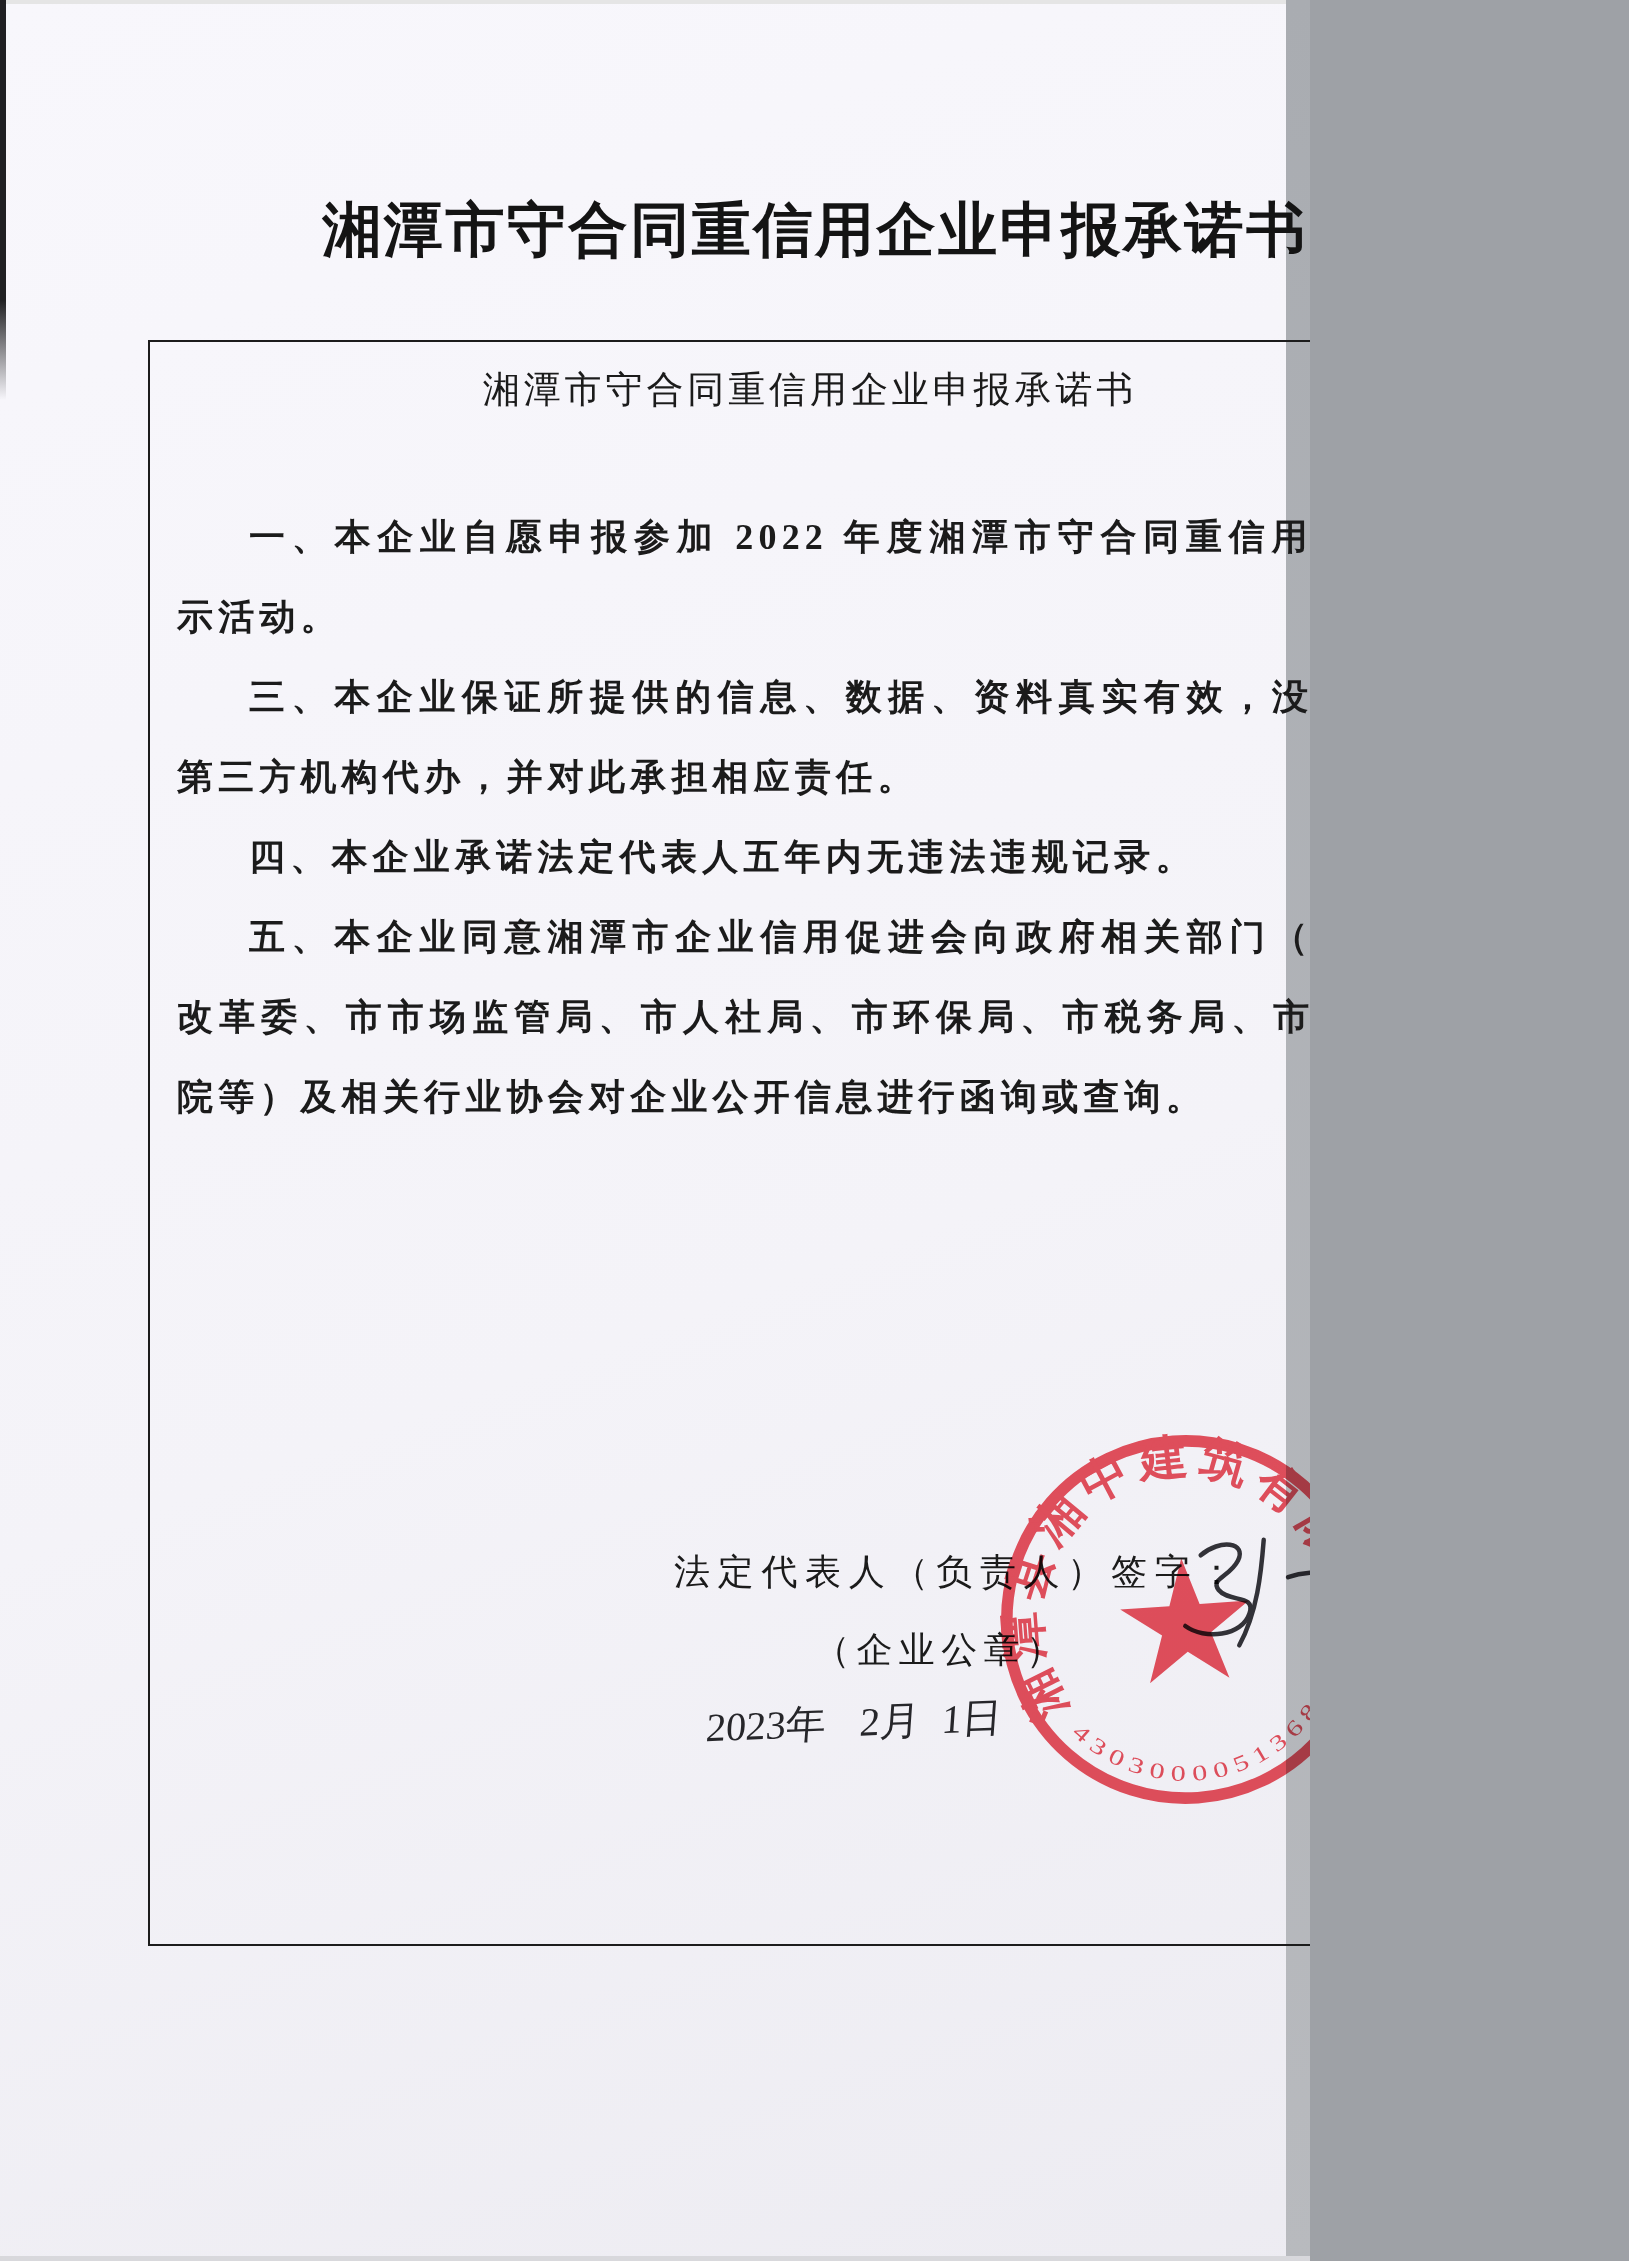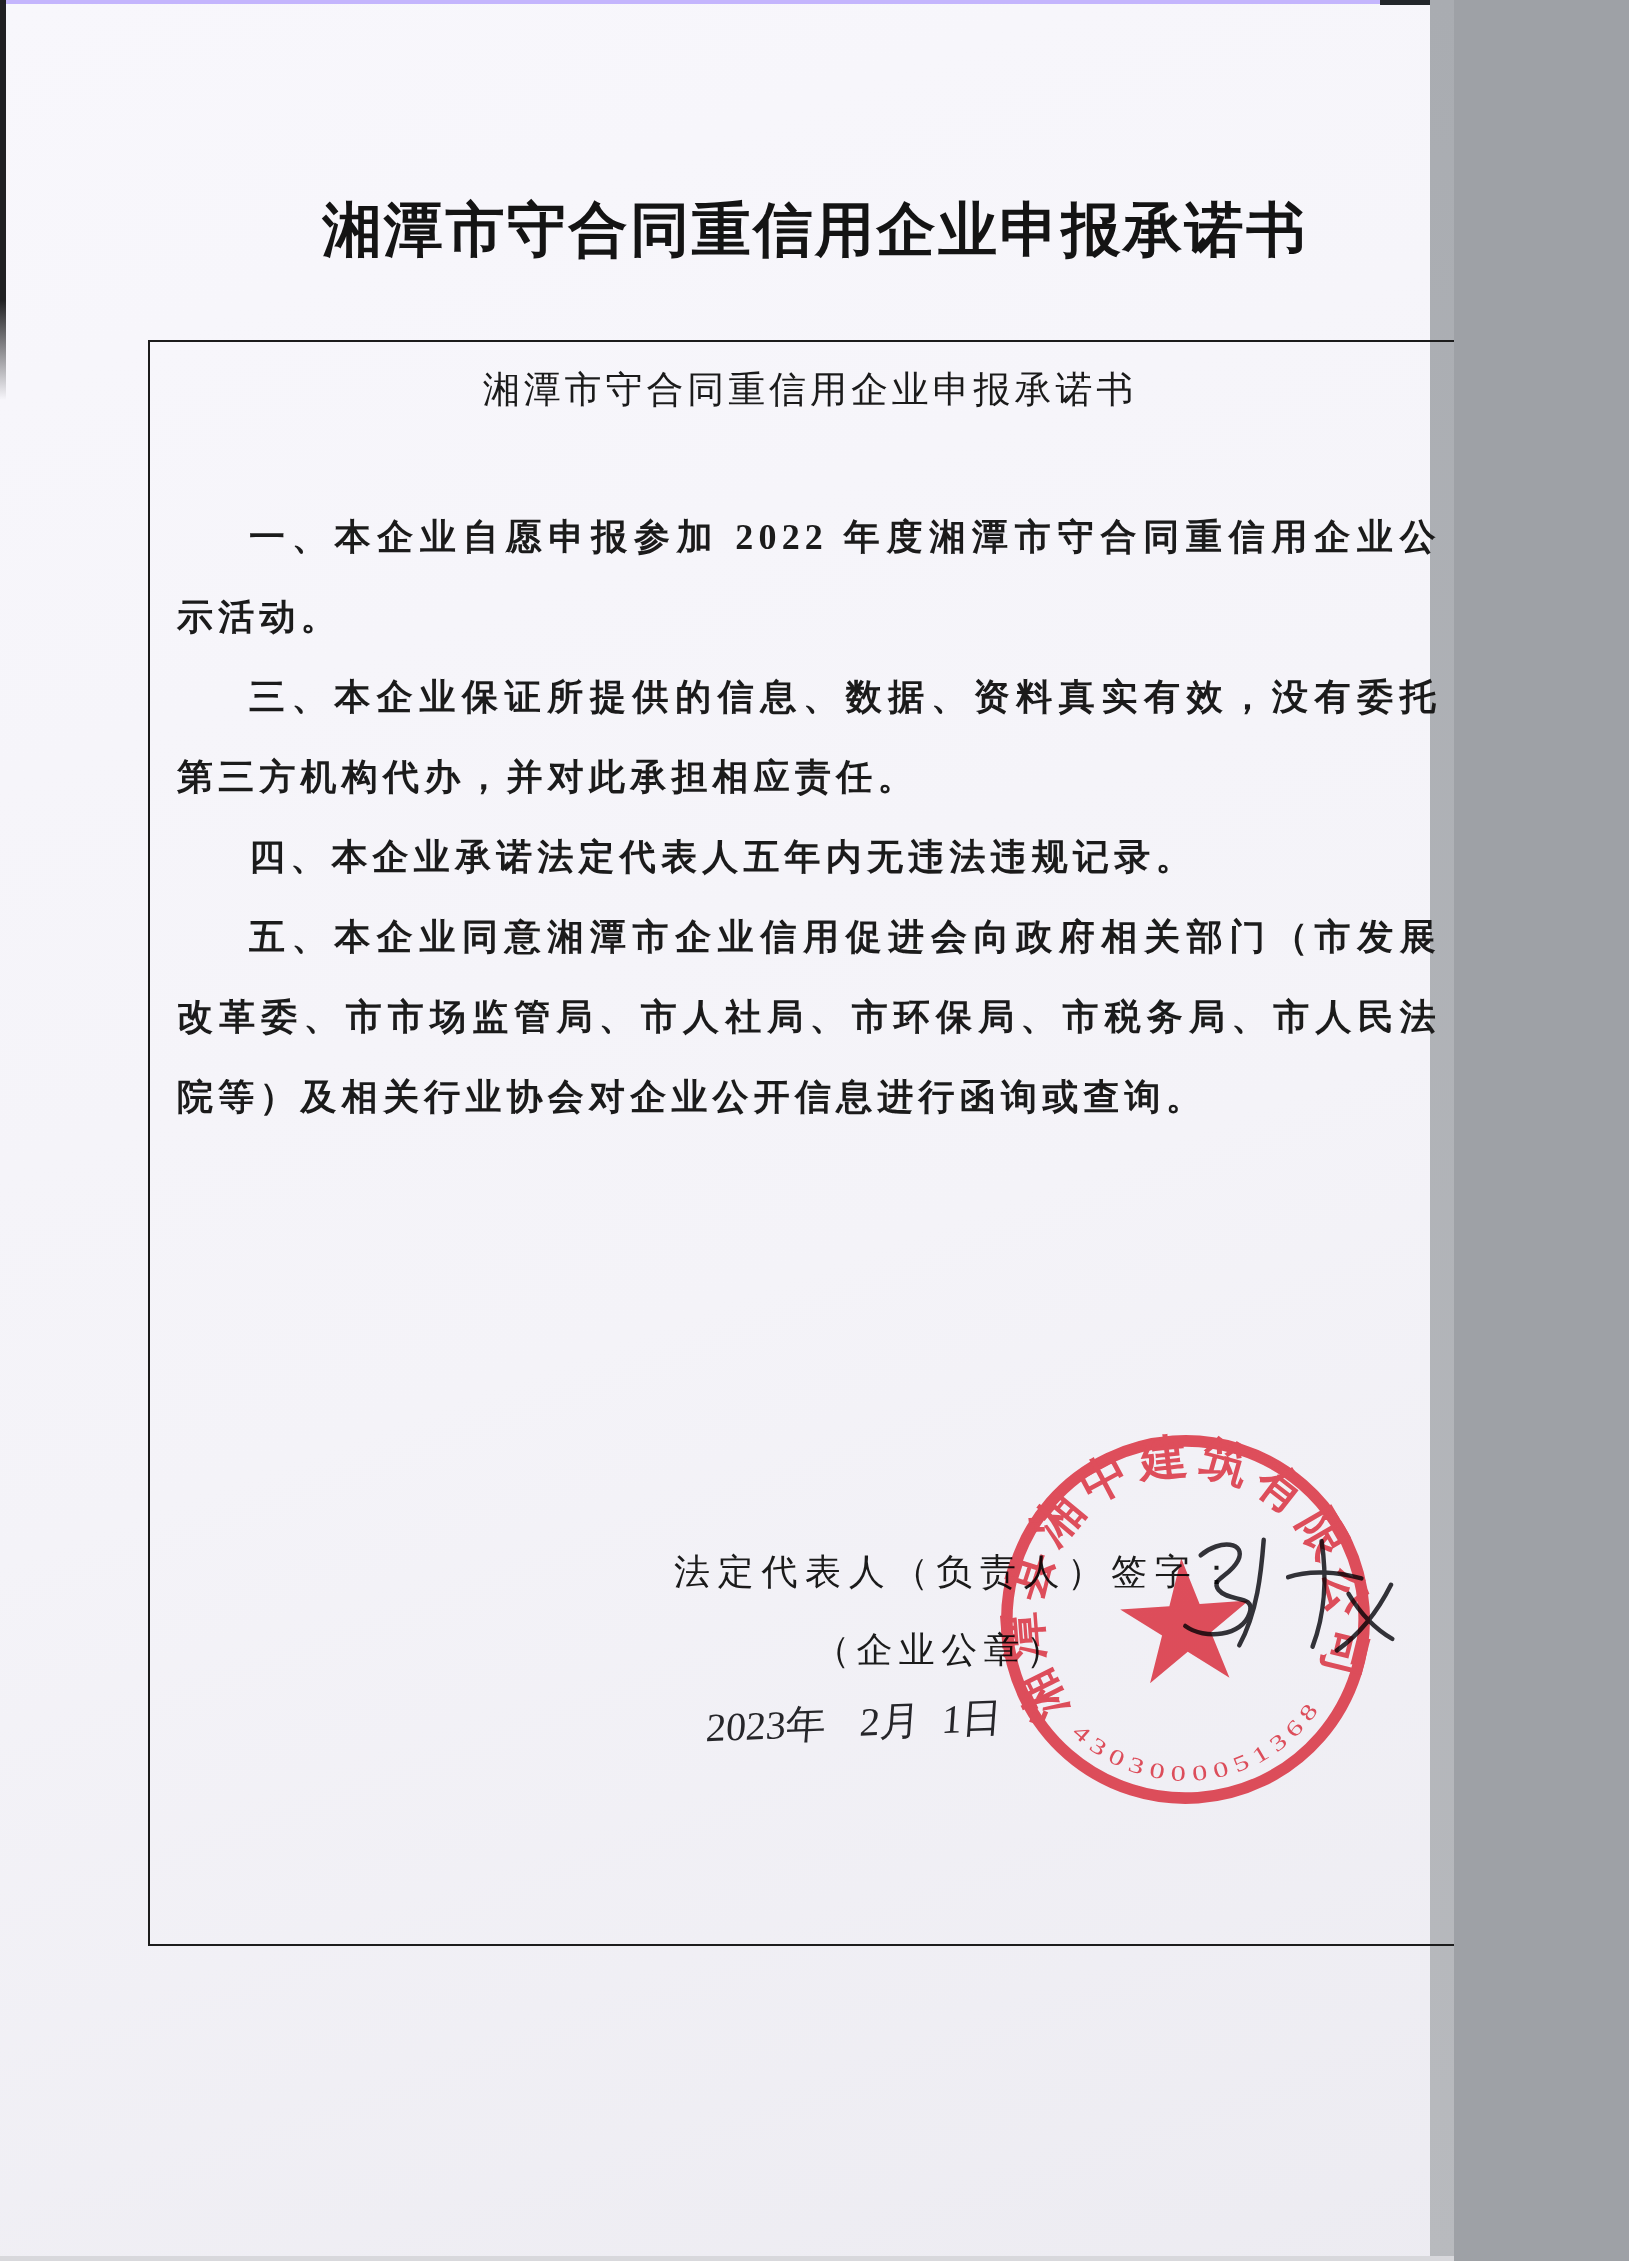--- a/index.html
+++ b/index.html
@@ -1,17 +1,17 @@
 <!DOCTYPE html>
 <html style="font-size:10.3px"><head>
 <meta charset="utf-8">
 <style>
   html,body{margin:0;padding:0;}
   body{background:#9ea1a6;font-family:"Liberation Serif","DejaVu Serif",serif;}
-  .page{position:relative;width:1454px;height:2261px;background:#c4b5fd;overflow:hidden;}
+  .page{position:relative;width:1310px;height:2261px;background:#e5e5e5;overflow:hidden;}
   .paper{position:absolute;left:0;top:3.9px;width:1605px;height:2253px;
          background:linear-gradient(160deg,#f8f7fc 0%,#f4f3f8 55%,#ecebf1 100%);}
   .scan-strip-left{position:absolute;left:0;top:0;width:6.4px;height:400px;
          background:linear-gradient(#202023 75%,rgba(32,32,35,0));}
   .scan-strip-topright{position:absolute;top:0;left:1380px;width:226px;height:5.2px;background:#23262b;}
   .scan-strip-right{position:absolute;right:0;top:0;width:24.5px;height:100%;
          background:linear-gradient(#a9acb1,#b8babe);}
   .scan-strip-bottom{position:absolute;left:0;bottom:0;width:1605px;height:5.2px;background:#d8d8dc;}
 
   .main-title{position:absolute;top:191px;left:0;width:1630px;margin:0;text-align:center;

